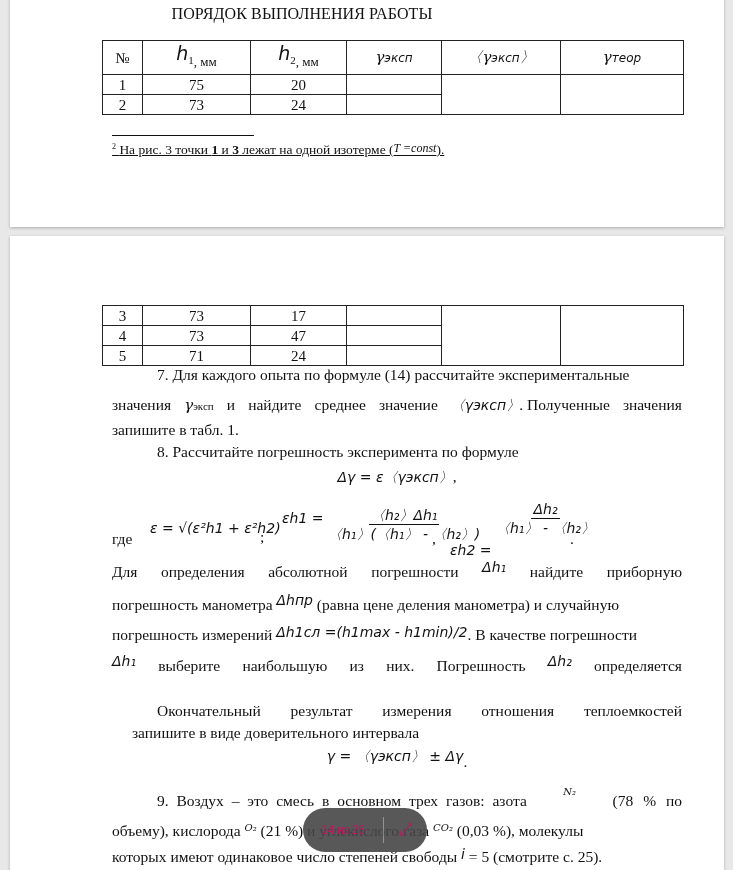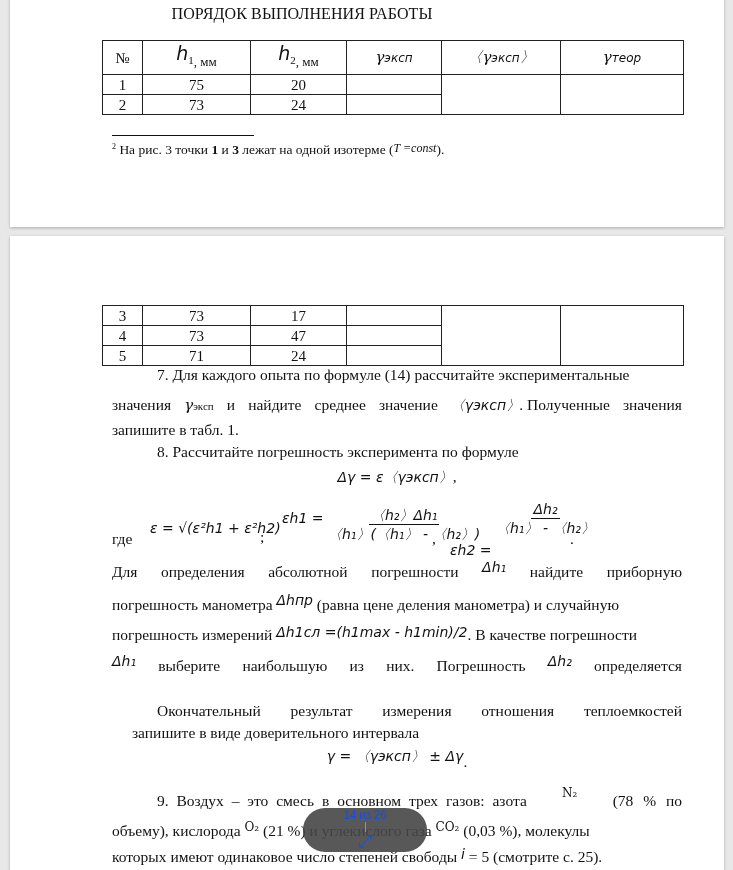--- a/index.html
+++ b/index.html
@@ -22,36 +22,36 @@
   table.grid { position: absolute; border-collapse: collapse; table-layout: fixed; }
   table.grid td { border: 1px solid #222; text-align: center; font-size: 15px; padding: 0; height: 19px; line-height: 18px; }
   table.grid tr.head td { height: 33px; }
   .hvar { font-family: "DejaVu Sans", sans-serif; font-size: 19px; font-style: italic; }
   .sub { font-size: 11px; vertical-align: -4px; }
   .unit { font-size: 13px; vertical-align: -6px; }
   .gvar { font-family: "DejaVu Serif", serif; font-style: italic; font-size: 15px; }
   .gsub { font-family: "DejaVu Sans", sans-serif; font-style: italic; font-size: 12px; }
 
   .fn-rule { left: 102px; top: 155px; width: 142px; border-top: 1.5px solid #111; }
-  .footnote { left: 102px; top: 161px; font-size: 13.5px; white-space: nowrap; }
+  .footnote { left: 102px; top: 161px; font-size: 13.5px; white-space: nowrap; text-decoration: underline; }
   .footnote sup { font-size: 8px; vertical-align: 5px; }
   .line { position: absolute; left: 102px; width: 570px; font-size: 15.5px; white-space: nowrap; }
   .just { display: flex; justify-content: space-between; align-items: baseline; }
   .center { text-align: center; }
   .frac { display: inline-flex; flex-direction: column; align-items: center; vertical-align: middle; font-family: "DejaVu Sans", sans-serif; font-style: italic; font-size: 14px; }
   .frac .num { border-bottom: 1px solid #111; padding: 0 2px; line-height: 18px; }
   .frac .den { line-height: 18px; }
   .math { font-family: "DejaVu Sans", sans-serif; font-style: italic; font-size: 14px; }
-  .mathup { font-family: "DejaVu Serif", serif; font-size: 12px; }
+  .mathup { font-family: "DejaVu Serif", serif; font-size: 10px; font-style: italic; }
 
   .overlay {
     position: absolute; left: 303px; top: 808px; width: 124px; height: 44px;
     background: rgba(70,70,70,0.9); border-radius: 22px;
-    display: flex; align-items: center; color: #1d4ed8;
-    font-family: "Liberation Sans", sans-serif; font-size: 12px; flex-direction: column;
+    display: flex; align-items: center; color: #be185d;
+    font-family: "Liberation Sans", sans-serif; font-size: 12px;
   }
   .overlay .counter { width: 80px; text-align: center; letter-spacing: -0.3px; }
   .overlay .sep { width: 1px; height: 26px; background: rgba(255,255,255,0.35); }
   .overlay .expand { flex: 1; text-align: center; font-size: 17px; cursor: pointer; }
 </style>
 </head>
 <body>
 
 <div class="page" id="page1">
   <div class="abs clipline" style="top:4px;clip-path:inset(12px 0 0 0);">приведите данные из таблицы в порядке нумерации</div>

